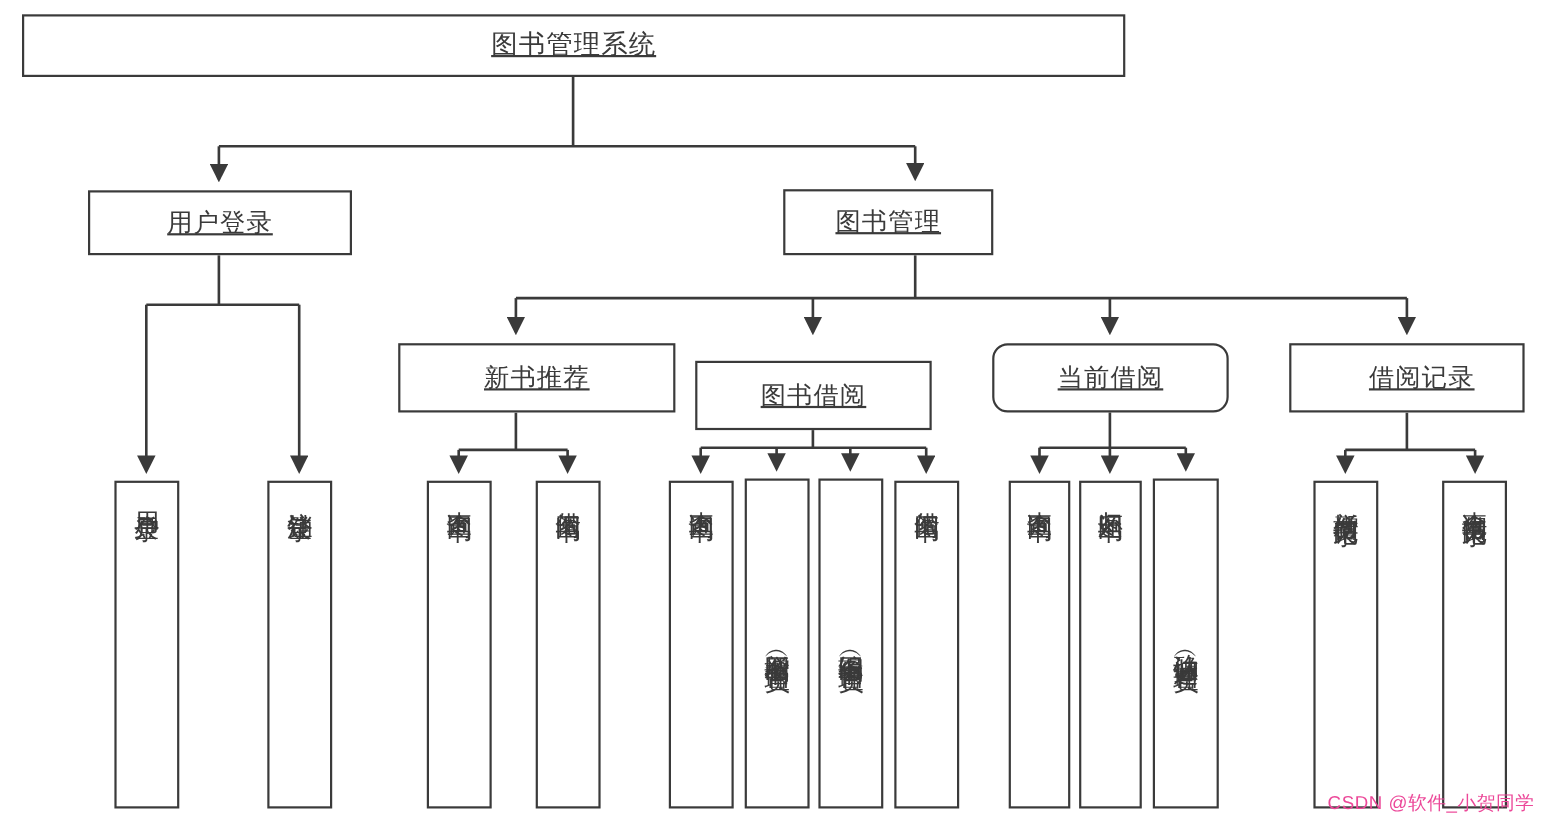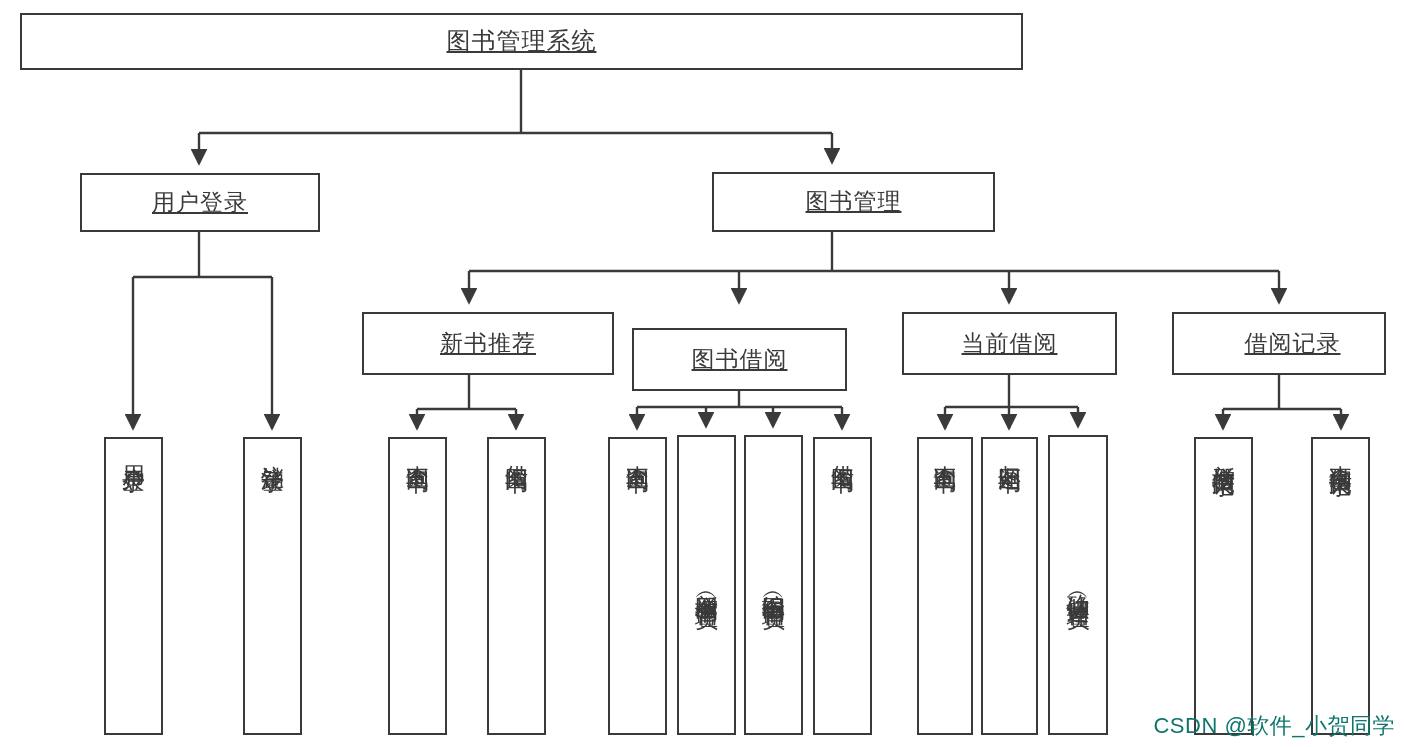--- a/index.html
+++ b/index.html
@@ -58,22 +58,22 @@
     display: block;
   }
   .node.vert.mid {
     align-items: center;
     padding-top: 0;
   }
   #watermark {
     position: absolute;
     right: 10px;
     bottom: 6px;
-    font-size: 22px;
-    color: #0f766e;
+    font-size: 17px;
+    color: #ec4899;
     letter-spacing: 0.5px;
     white-space: nowrap;
   }
 </style>
 </head>
 <body>
 
 <div id="stage">
 
   <svg id="wires" viewBox="0 0 1405 747" width="1405" height="747">
@@ -122,25 +122,25 @@
       <path d="M 1279 375 L 1279 409"></path>
       <path d="M 1223 409 L 1341 409"></path>
       <path d="M 1223 409 L 1223 428" marker-end="url(#arrow)"></path>
       <path d="M 1341 409 L 1341 428" marker-end="url(#arrow)"></path>
     </g>
   </svg>
 
   <div class="node horiz root" id="node-root" style="left: 20px; top: 13px; width: 1003px; height: 57px;">图书管理系统</div>
 
   <div class="node horiz" id="node-user-login" style="left: 80px; top: 173px; width: 240px; height: 59px;">用户登录</div>
-  <div class="node horiz" id="node-book-manage" style="left: 712px; top: 172px; width: 283px; height: 60px;">图书管理</div>
+  <div class="node horiz" id="node-book-manage" style="left: 712px; top: 172px; width: 191px; height: 60px;">图书管理</div>
 
   <div class="node horiz" id="node-new-book-rec" style="left: 362px; top: 312px; width: 252px; height: 63px; text-align: center;">新书推荐</div>
   <div class="node horiz" id="node-book-borrow" style="left: 632px; top: 312px; width: 215px; height: 63px; margin-top: 16px;">图书借阅</div>
-  <div class="node horiz" id="node-current-borrow" style="left: 902px; top: 312px; width: 215px; height: 63px;">当前借阅</div>
+  <div class="node horiz" id="node-current-borrow" style="left: 902px; top: 312px; width: 215px; height: 63px; border-radius: 14px;">当前借阅</div>
   <div class="node horiz" id="node-borrow-record" style="left: 1172px; top: 312px; width: 214px; height: 63px; padding-left: 27px;">借阅记录</div>
 
   <div class="node vert" id="leaf-0" style="left: 104px; top: 437px; width: 59px; height: 298px;">
     <span class="vlabel">用户登录</span>
   </div>
   <div class="node vert" id="leaf-1" style="left: 243px; top: 437px; width: 59px; height: 298px;">
     <span class="vlabel">注销登录</span>
   </div>
   <div class="node vert" id="leaf-2" style="left: 388px; top: 437px; width: 59px; height: 298px;">
     <span class="vlabel">查询图书</span>

